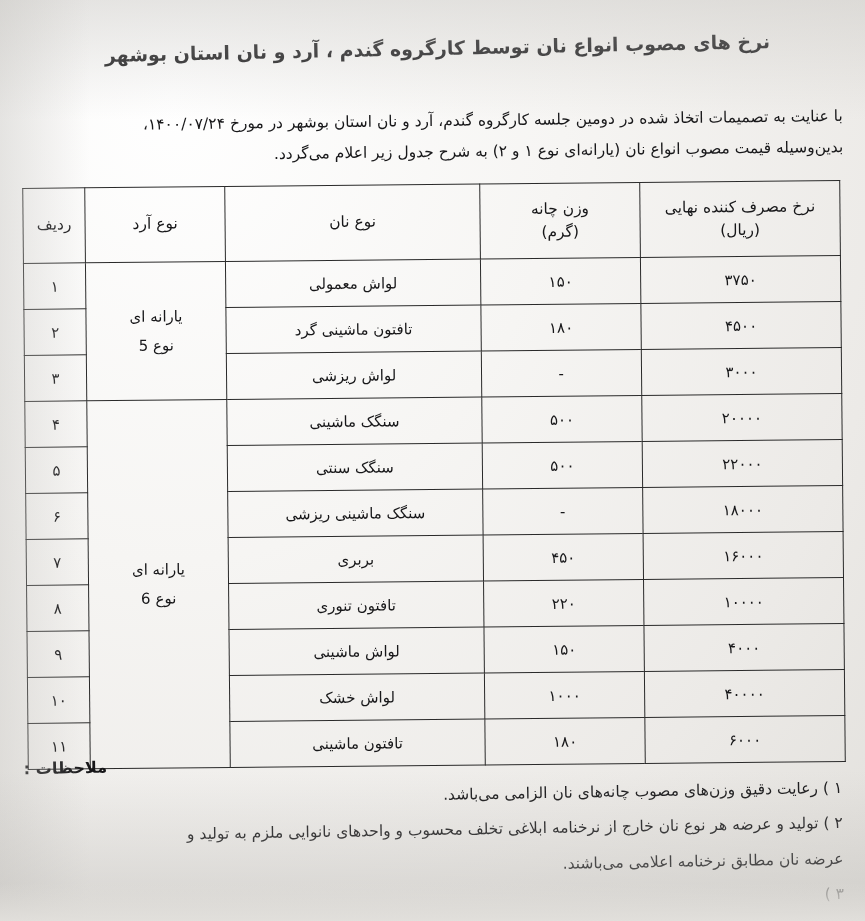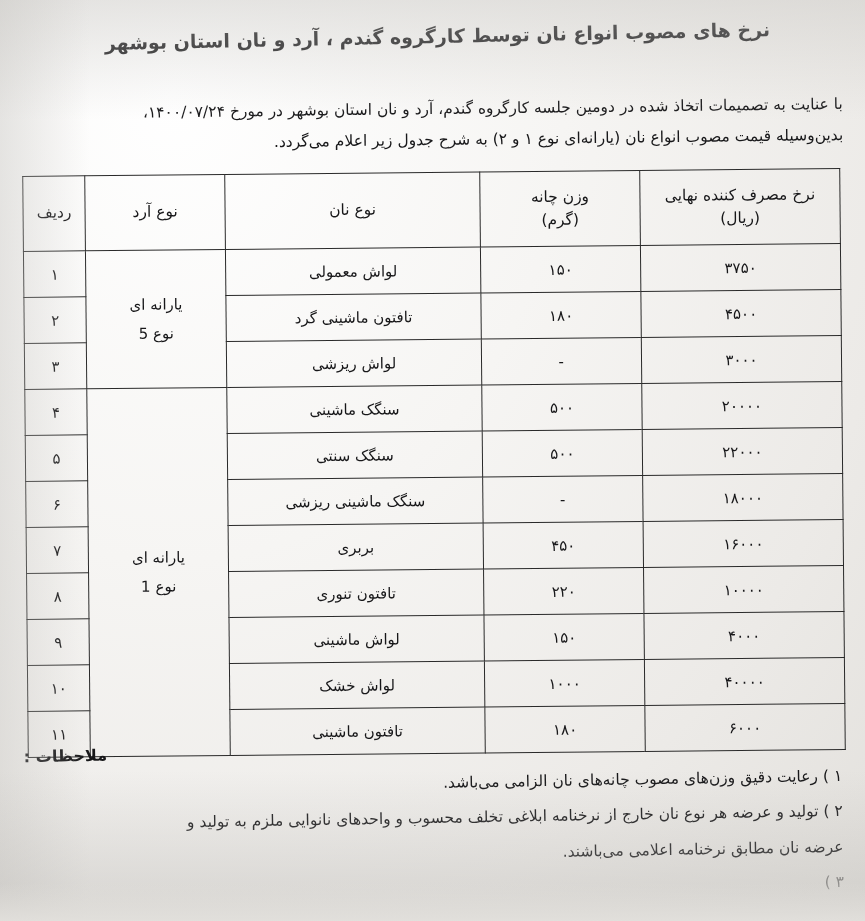--- a/index.html
+++ b/index.html
@@ -38,20 +38,21 @@
     position: absolute;
     top: 0; bottom: 0; left: 0; width: 90px;
     background: linear-gradient(to right, rgba(195,193,189,0.4), rgba(255,255,255,0));
     pointer-events: none;
   }
 
   .content {
     position: absolute;
     inset: 0;
     padding: 0;
+    margin-top: 12px;
   }
 
   .doc-title {
     position: absolute;
     top: 22px;
     right: 70px;
     left: 80px;
     text-align: center;
     font-size: 19px;
     font-weight: bold;
@@ -224,21 +225,21 @@
           <td>لواش ریزشی</td>
           <td class="cell-row">۳</td>
         </tr>
 
         <tr class="thick-top">
           <td class="cell-price">۲۰۰۰۰</td>
           <td class="cell-weight">۵۰۰</td>
           <td>سنگک ماشینی</td>
           <td class="group-cell" rowspan="8">
             <div>یارانه ای</div>
-            <div>نوع 1</div>
+            <div>نوع 6</div>
           </td>
           <td class="cell-row">۴</td>
         </tr>
 
         <tr>
           <td class="cell-price">۲۲۰۰۰</td>
           <td class="cell-weight">۵۰۰</td>
           <td>سنگک سنتی</td>
           <td class="cell-row">۵</td>
         </tr>

